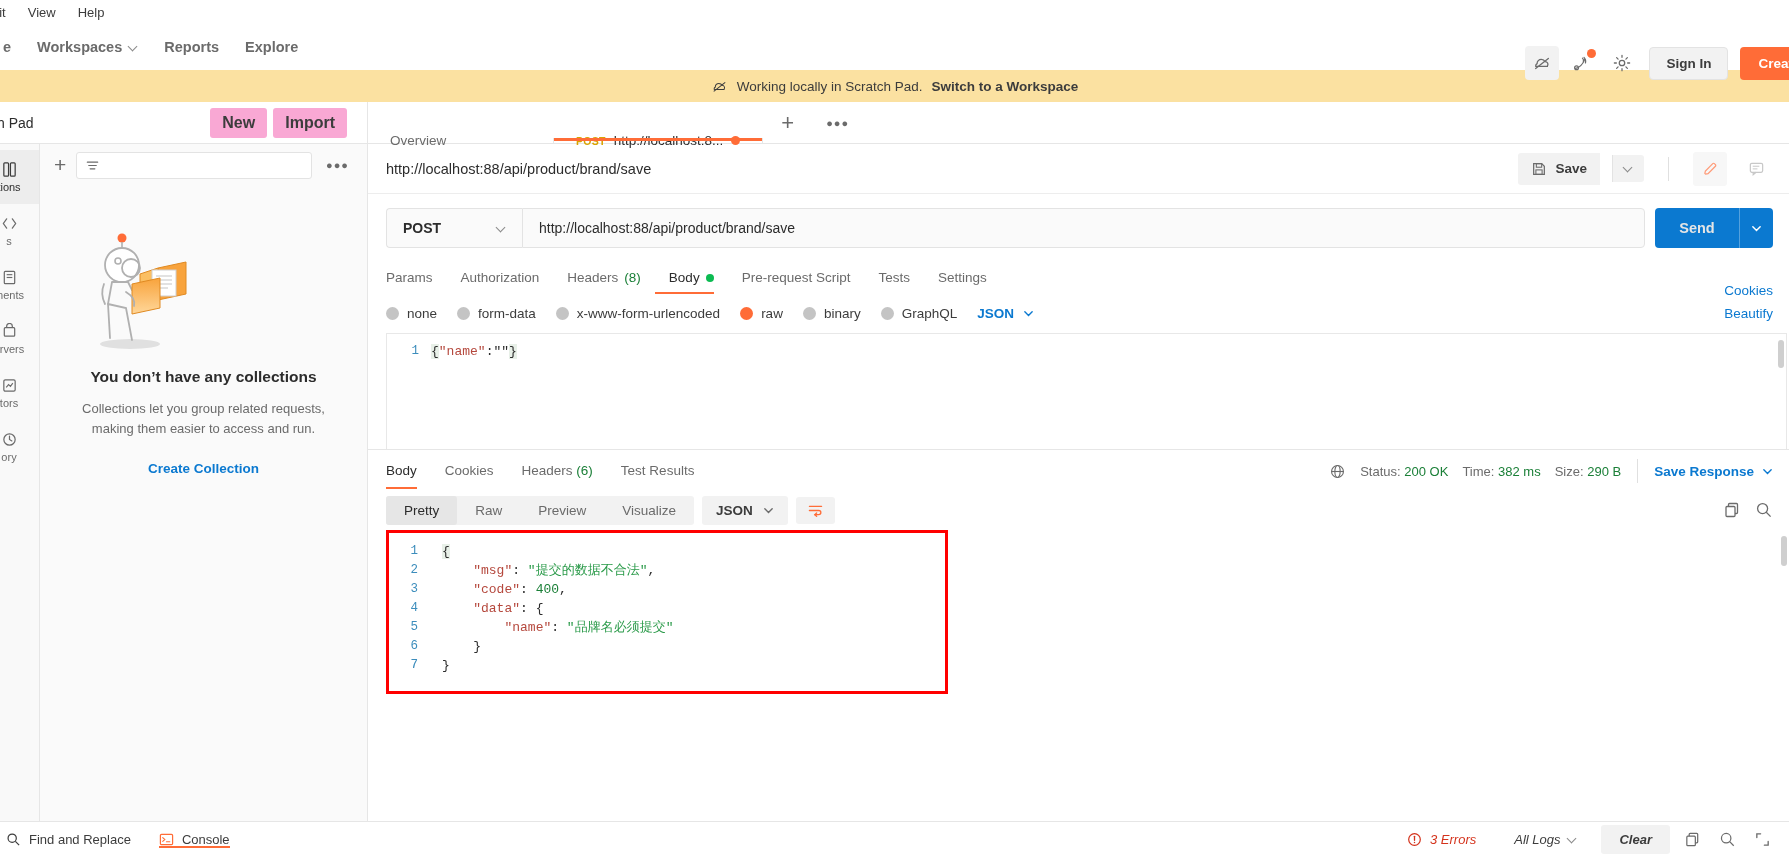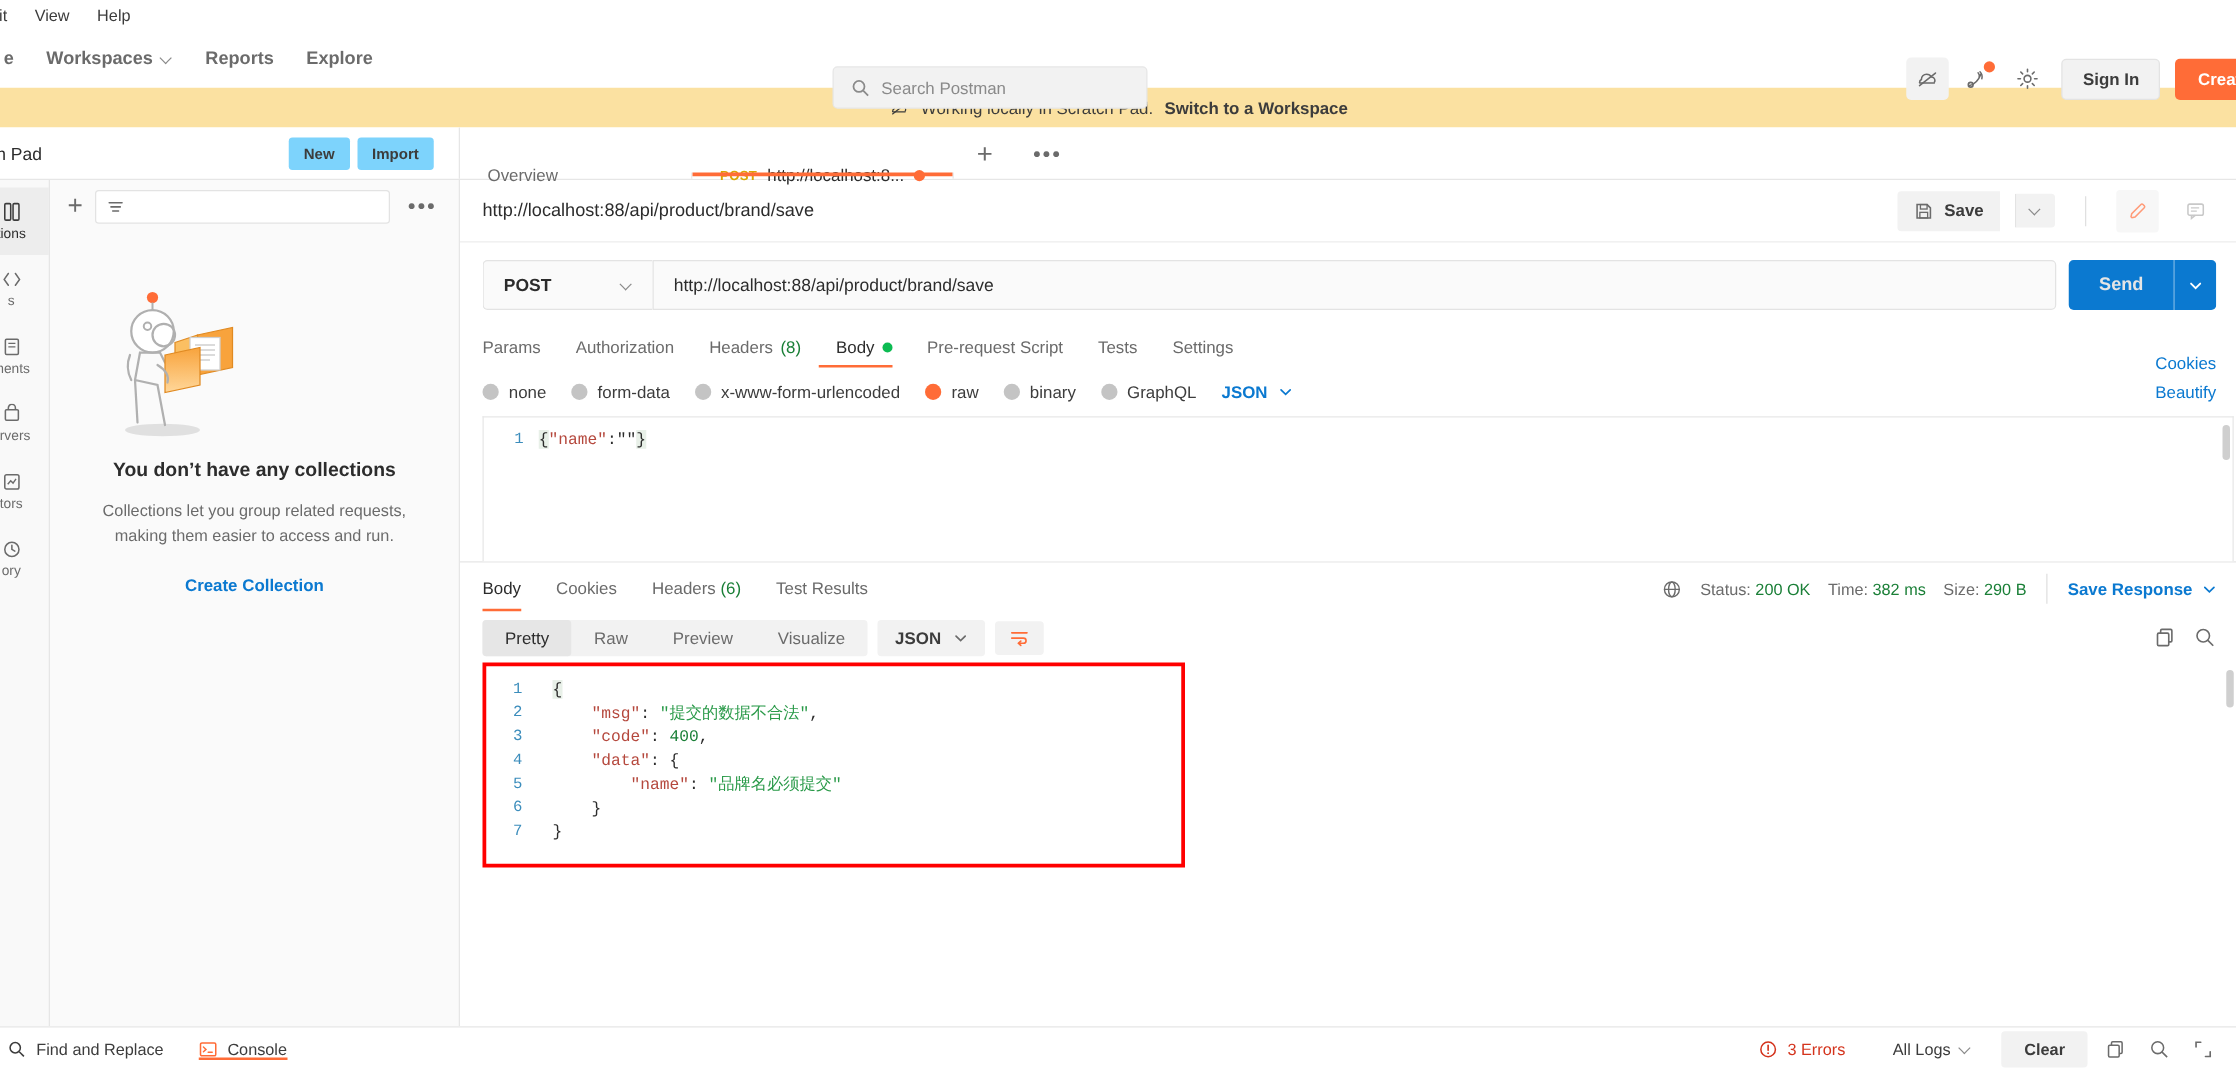--- a/index.html
+++ b/index.html
@@ -80,22 +80,22 @@
     height: 42px; flex: 0 0 42px; display: flex; align-items: stretch;
     background: #fff; border-bottom: 1px solid #e6e6e6;
   }
   .scratch-col {
     width: 368px; display: flex; align-items: center; justify-content: space-between;
     padding: 0 20px 0 0; border-right: 1px solid #e6e6e6;
   }
   .scratch-title { font-size: 14px; color: #2c2c2c; font-weight: normal; margin-left: -10px; }
   .scratch-btns { display: flex; gap: 6px; }
   .sbtn {
-    background: #7dd3fc; border-radius: 3px; padding: 6px 12px;
-    font-size: 12px; font-weight: bold; color: #3c3c3c; cursor: pointer;
+    background: #f9a8d4; border-radius: 3px; padding: 6px 12px;
+    font-size: 16px; font-weight: bold; color: #3c3c3c; cursor: pointer;
   }
   .tabs { display: flex; align-items: stretch; flex: 1; }
   .rtab {
     display: flex; align-items: center; gap: 8px; padding: 0 22px;
     border-right: 1px solid #e6e6e6; font-size: 13.5px; color: #6b6b6b;
     cursor: pointer; position: relative; min-width: 120px; margin-top: 36px;
   }
   .rtab.active { color: #2c2c2c; background: #fff; }
   .rtab.active::before {
     content: ""; position: absolute; left: 0; right: 0; top: 0; height: 2.5px; background: #ff6c37;
@@ -253,21 +253,21 @@
   .resp-scroll { position: absolute; right: 2px; top: 8px; width: 6px; height: 30px; background: #cfcfcf; border-radius: 3px; }
 
   
   .footer {
     height: 36px; flex: 0 0 36px; border-top: 1px solid #e6e6e6; background: #fff;
     display: flex; align-items: center; padding: 0 14px; gap: 0px;
   }
   .f-item { display: flex; align-items: center; gap: 8px; font-size: 13px; color: #3c3c3c; cursor: pointer; padding: 0 14px; position: relative;}
   .f-item:first-child { padding-left: 0; margin-left: -8px;}
   .f-item.active-console::after{ content:""; position:absolute; left:14px; right:14px; bottom:-1px; height:2.5px; background:#ff6c37;}
-  .f-right { margin-left: auto; display: flex; align-items: center; gap: 10px; }
+  .f-right { margin-left: auto; display: flex; align-items: center; gap: 10px; font-style: italic; }
   .err-txt { color: #d4331c; font-size: 13px; }
   .f-btn { background: #f2f2f2; border-radius: 3px; padding: 7px 18px; font-size: 13px; color: #3c3c3c; cursor: pointer; font-weight: bold;}
   svg { display: block; }
 </style>
 </head>
 <body>
 
 <div class="app">
 
   <div class="menubar">
@@ -286,29 +286,20 @@
         <span class="chev"></span>
       </div>
       <div class="nav-item">
           <span>Reports</span>
         </div>
       <div class="nav-item">
           <span>Explore</span>
         </div>
     </div>
 
-    <div class="search-wrap">
-      <span>
-        <svg width="15" height="15" viewBox="0 0 16 16">
-            <circle cx="6.6" cy="6.6" r="4.7" fill="none" stroke="#8a8a8a" stroke-width="1.5"></circle>
-            <line x1="10.2" y1="10.2" x2="14.4" y2="14.4" stroke="#8a8a8a" stroke-width="1.5"></line>
-          </svg>
-      </span>
-      <span class="ph">Search Postman</span>
-    </div>
 
     <div class="topnav-right">
       <div class="icon-btn filled">
         <svg width="20" height="20" viewBox="0 0 22 22">
             <path d="M4 14.5a3.2 3.2 0 0 1 1.6-2.8c-.1-2.6 2-4.7 4.6-4.7 1.8 0 3.4 1 4.2 2.5a3 3 0 0 1 3.1 3c0 .5-.1 1-.4 1.4" fill="none" stroke="#6b6b6b" stroke-width="1.4" stroke-linecap="round"></path>
             <path d="M4.5 14.8h12.5" fill="none" stroke="#6b6b6b" stroke-width="1.4" stroke-linecap="round"></path>
             <line x1="4" y1="17" x2="18" y2="6" stroke="#6b6b6b" stroke-width="1.4" stroke-linecap="round"></line>
           </svg>
       </div>
       <div class="icon-btn">

